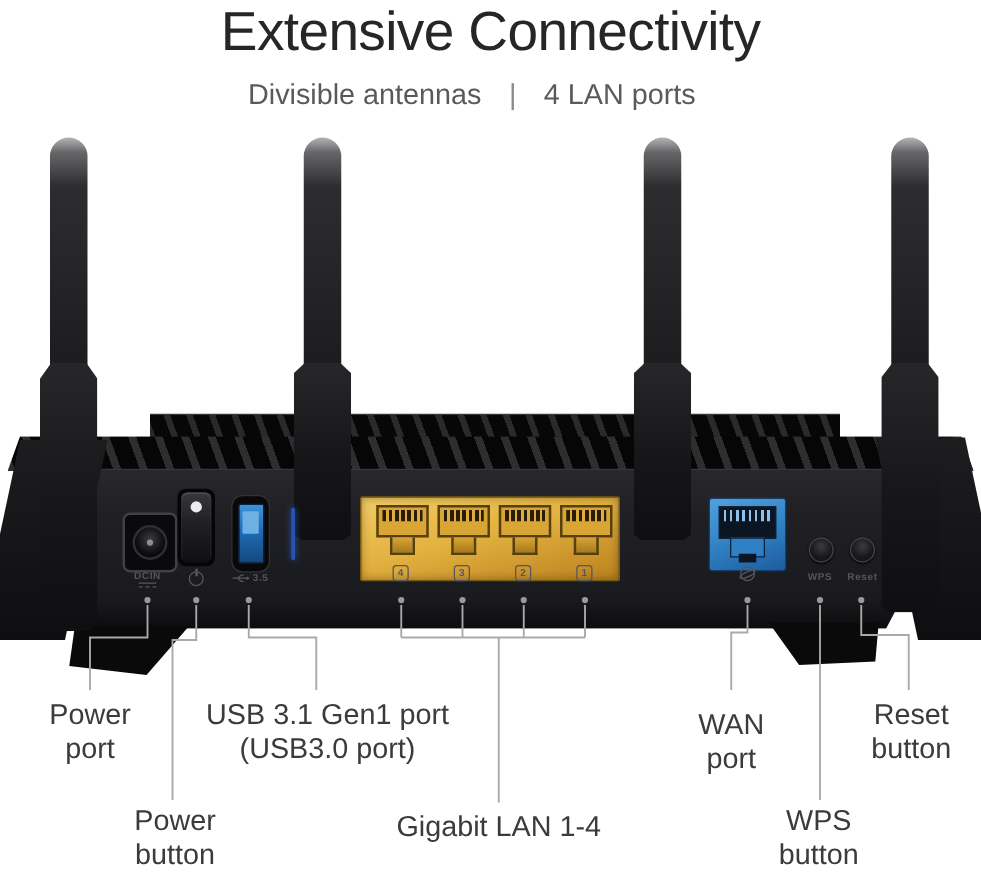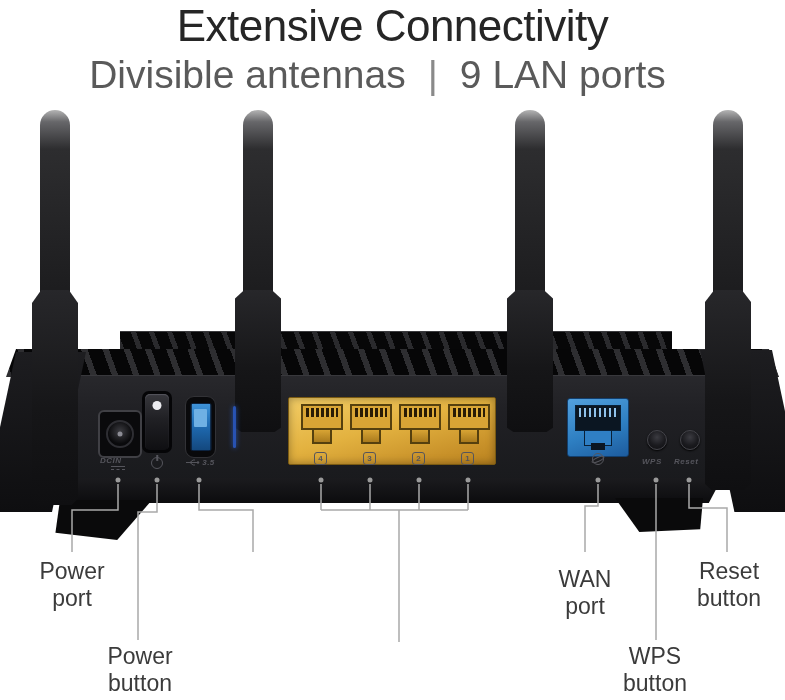--- a/index.html
+++ b/index.html
@@ -4,21 +4,21 @@
 <style>
   html,body{margin:0;padding:0;background:#ffffff;}
   .page{position:relative;width:785px;height:700px;background:#ffffff;overflow:hidden;
         font-family:"Liberation Sans",sans-serif;}
   .abs{position:absolute;}
 
   
   .title{position:absolute;top:0;left:0;width:785px;text-align:center;
          font-size:44px;font-weight:300;letter-spacing:-0.5px;color:#262626;line-height:52px;}
   .subtitle{position:absolute;top:56px;left:0;width:755px;display:flex;justify-content:center;
-            align-items:center;font-size:39px;font-weight:300;color:#5a5a5a;line-height:38px;}
+            align-items:center;font-size:23px;font-weight:300;color:#5a5a5a;line-height:38px;}
   .subtitle .divider{margin:0 22px;color:#8a8a8a;font-weight:300;}
 
   
   .antenna{position:absolute;top:110px;width:46px;z-index:2;}
   .antenna .blade{position:absolute;top:0;left:50%;transform:translateX(-50%);
         width:30px;height:196px;border-radius:15px 15px 0 0;
         background:linear-gradient(180deg,#b4b4b4 0%,#67676a 6%,#2d2d2f 20%,#1b1b1d 100%);}
   .antenna .base{position:absolute;top:180px;left:0;width:46px;
         background:linear-gradient(180deg,#27272a 0%,#161618 55%,#0f0f11 100%);
         clip-path:polygon(20% 0,80% 0,100% 6%,100% 97%,86% 100%,14% 100%,0 97%,0 6%);}
@@ -103,21 +103,21 @@
   .wan .tab2{position:absolute;left:50%;top:44px;transform:translateX(-50%);
       width:14px;height:7px;background:#0b1622;}
 
   .round-btn{width:18px;height:18px;border-radius:50%;z-index:3;
       background:radial-gradient(circle at 50% 35%,#3b3b41 0%,#1a1a1e 55%,#101013 100%);
       border:1px solid #44444a;box-shadow:0 1px 2px #000;}
   .wps-btn{left:647px;top:430px;} .reset-btn{left:680px;top:430px;}
 
   
   .micro{position:absolute;z-index:4;color:#55555c;font-size:8px;font-weight:bold;
-      text-align:left;letter-spacing:.5px;line-height:9px;font-style:italic;}
+      text-align:center;letter-spacing:.5px;line-height:9px;}
   .dc-sym{width:14px;margin:1px auto 0;border-top:1.5px solid #55555c;}
   .dc-sym::after{content:"";display:block;width:14px;margin-top:2px;
       border-top:1.5px dashed #55555c;}
   .pwr-icon{left:151px;top:457px;width:12px;height:12px;border:1.5px solid #55555c;
       border-radius:50%;z-index:4;box-sizing:border-box;}
   .pwr-icon::after{content:"";position:absolute;left:50%;top:-3px;transform:translateX(-50%);
       width:1.5px;height:6px;background:#55555c;}
   .usb-micro{left:176px;top:458px;width:48px;z-index:4;display:flex;align-items:center;
       justify-content:center;gap:2px;}
   .lan-ico{position:absolute;top:452px;width:13px;height:13px;border:1px solid #55555c;
@@ -136,21 +136,21 @@
 </style>
 </head>
 <body>
 
 <div class="page">
 
   <div class="title">Extensive Connectivity</div>
   <div class="subtitle">
     <span>Divisible antennas</span>
     <span class="divider">|</span>
-    <span>9 LAN ports</span>
+    <span>4 LAN ports</span>
   </div>
 
   <div>
 
     <div class="abs ridge-back"></div>
     <div class="abs cap"></div>
     <div class="abs panel"></div>
     <div class="abs chin"></div>
     <div class="abs wedge-left"></div>
     <div class="abs wedge-right"></div>
@@ -265,22 +265,25 @@
         <circle cx="419" cy="480" r="2.5"></circle>
       <circle cx="468" cy="480" r="2.5"></circle>
         <circle cx="598" cy="480" r="2.5"></circle>
       <circle cx="656" cy="480" r="2.5"></circle>
         <circle cx="689" cy="480" r="2.5"></circle>
     </g>
   </svg>
 
   <div class="co-label" style="left:72px;top:558px;">Power
 port</div>
+  <div class="co-label" style="left:262px;top:558px;">USB 3.1 Gen1 port
+(USB3.0 port)</div>
   <div class="co-label" style="left:585px;top:566px;">WAN
 port</div>
   <div class="co-label" style="left:729px;top:558px;">Reset
 button</div>
   <div class="co-label" style="left:140px;top:643px;">Power
 button</div>
+  <div class="co-label" style="left:399px;top:648px;">Gigabit LAN 1-4</div>
   <div class="co-label" style="left:655px;top:643px;">WPS
 button</div>
 
 </div>
 
 </body></html>

